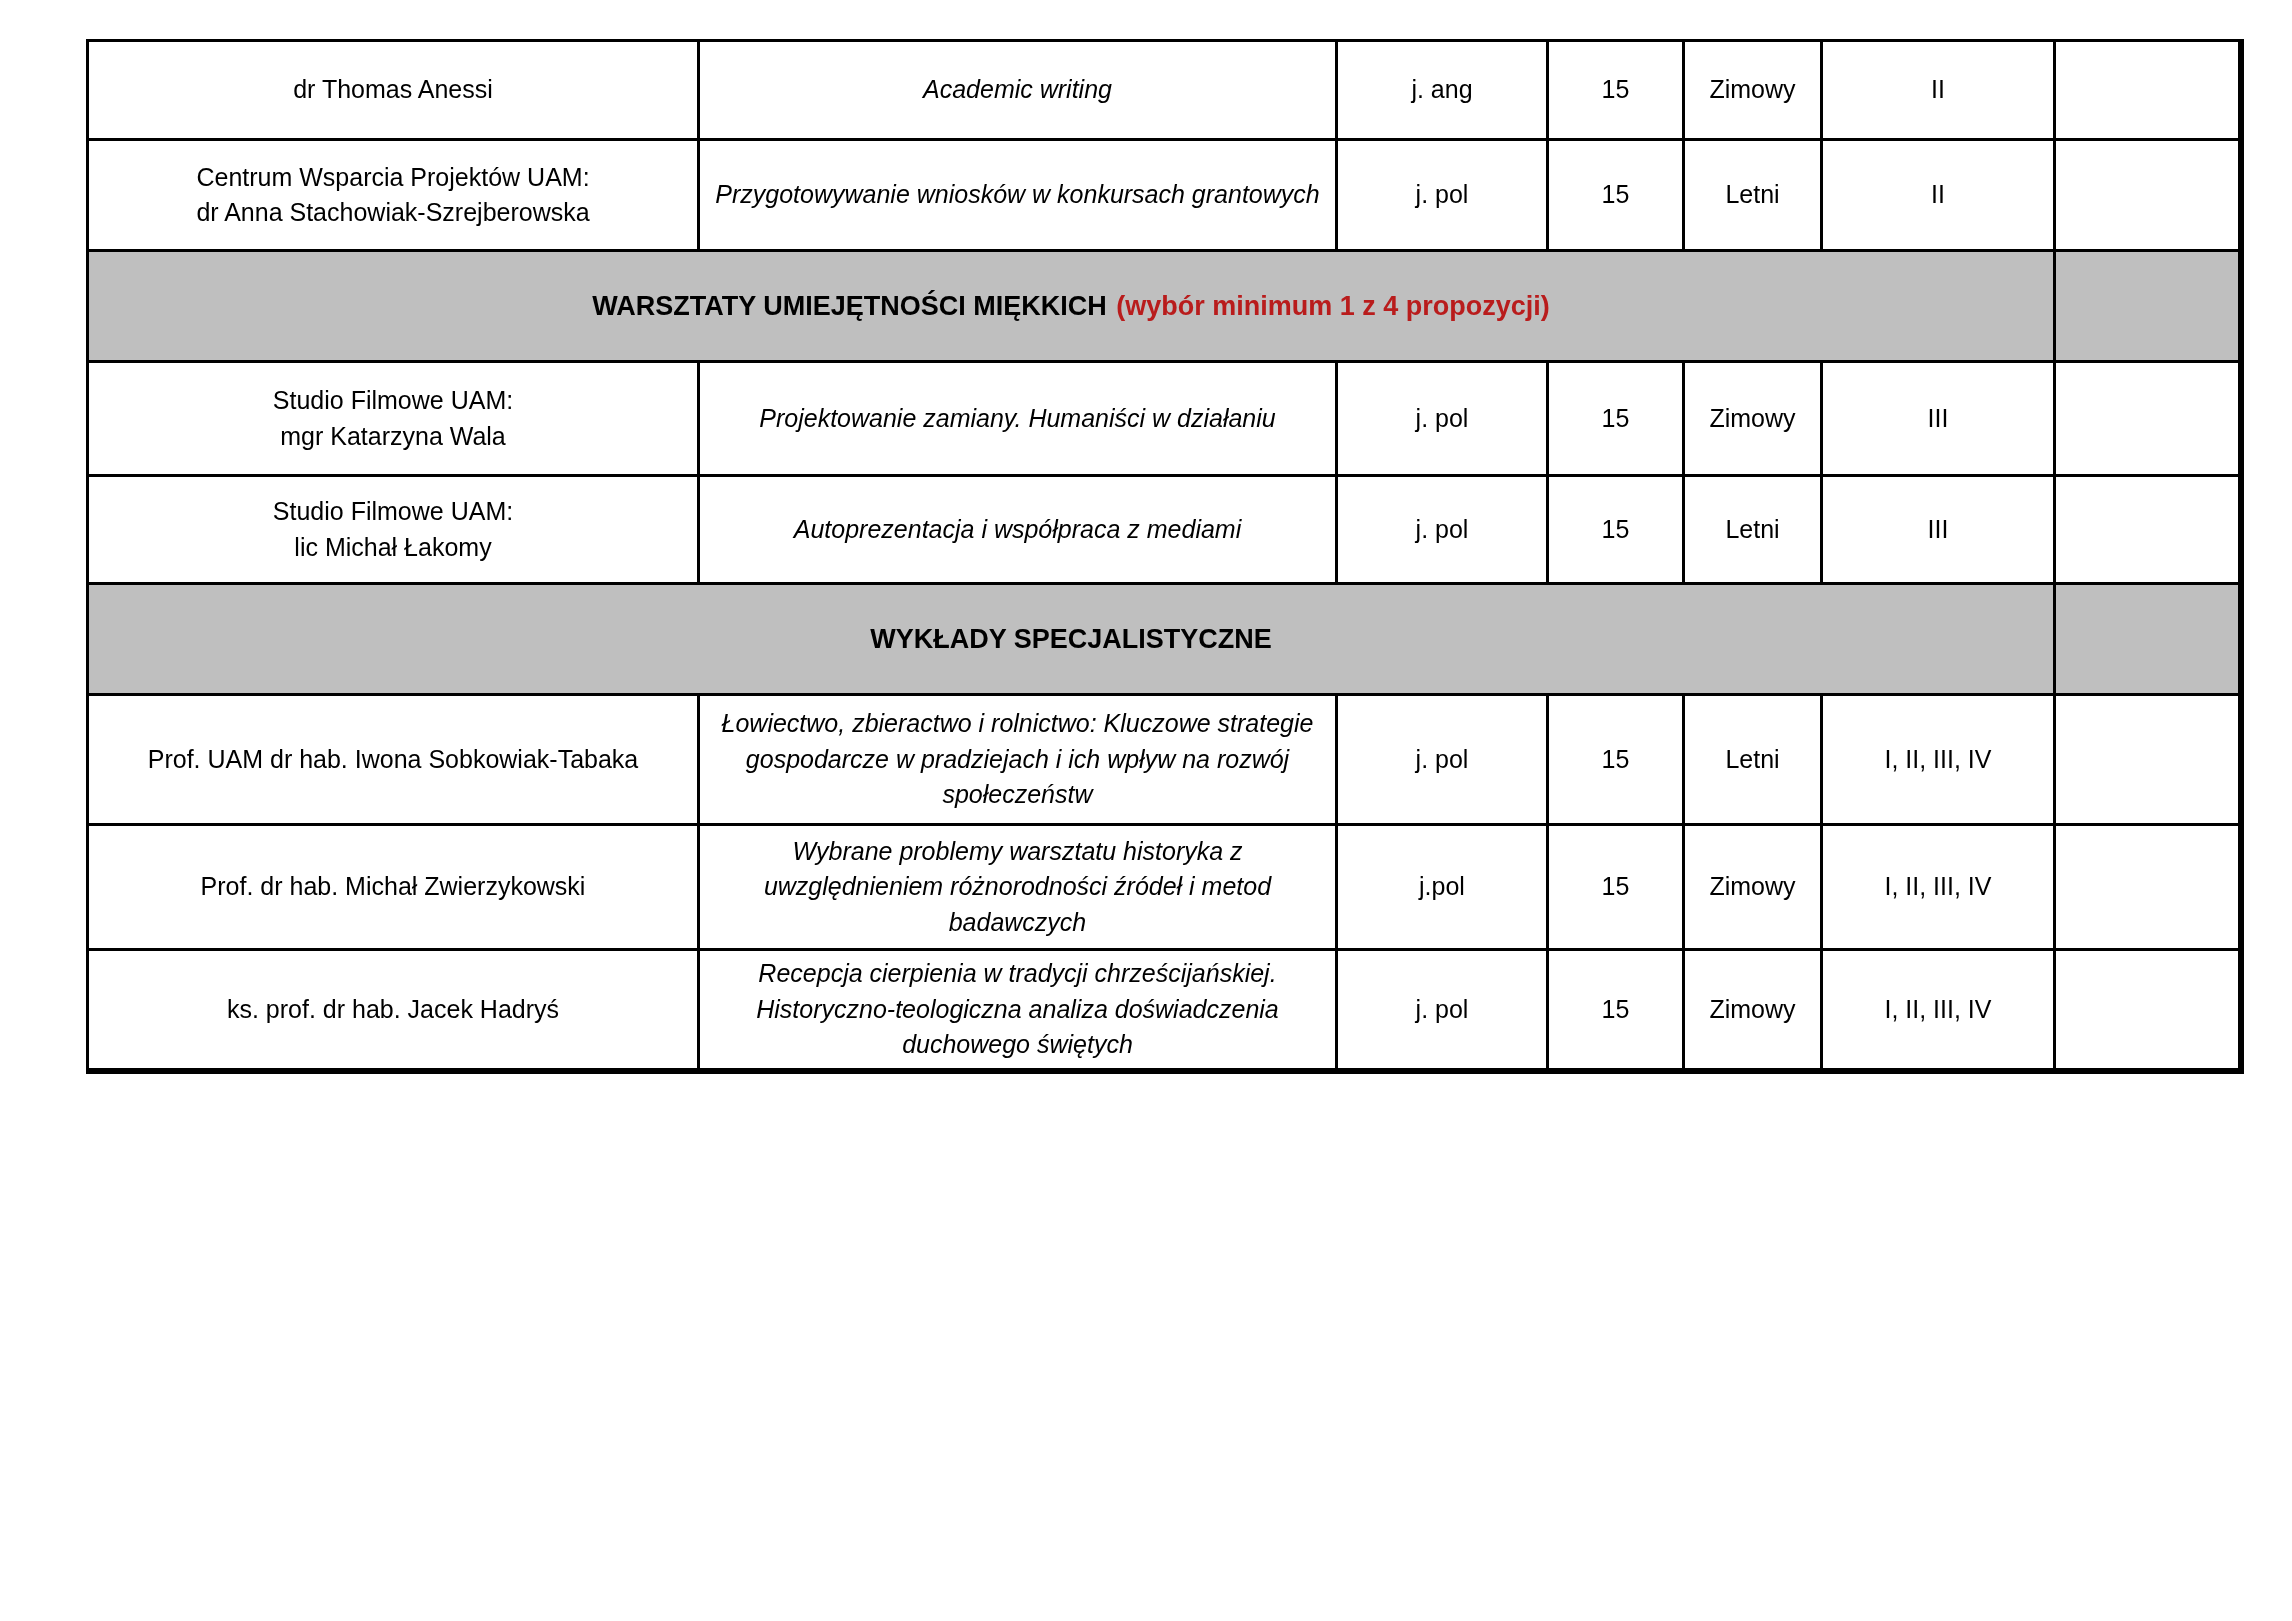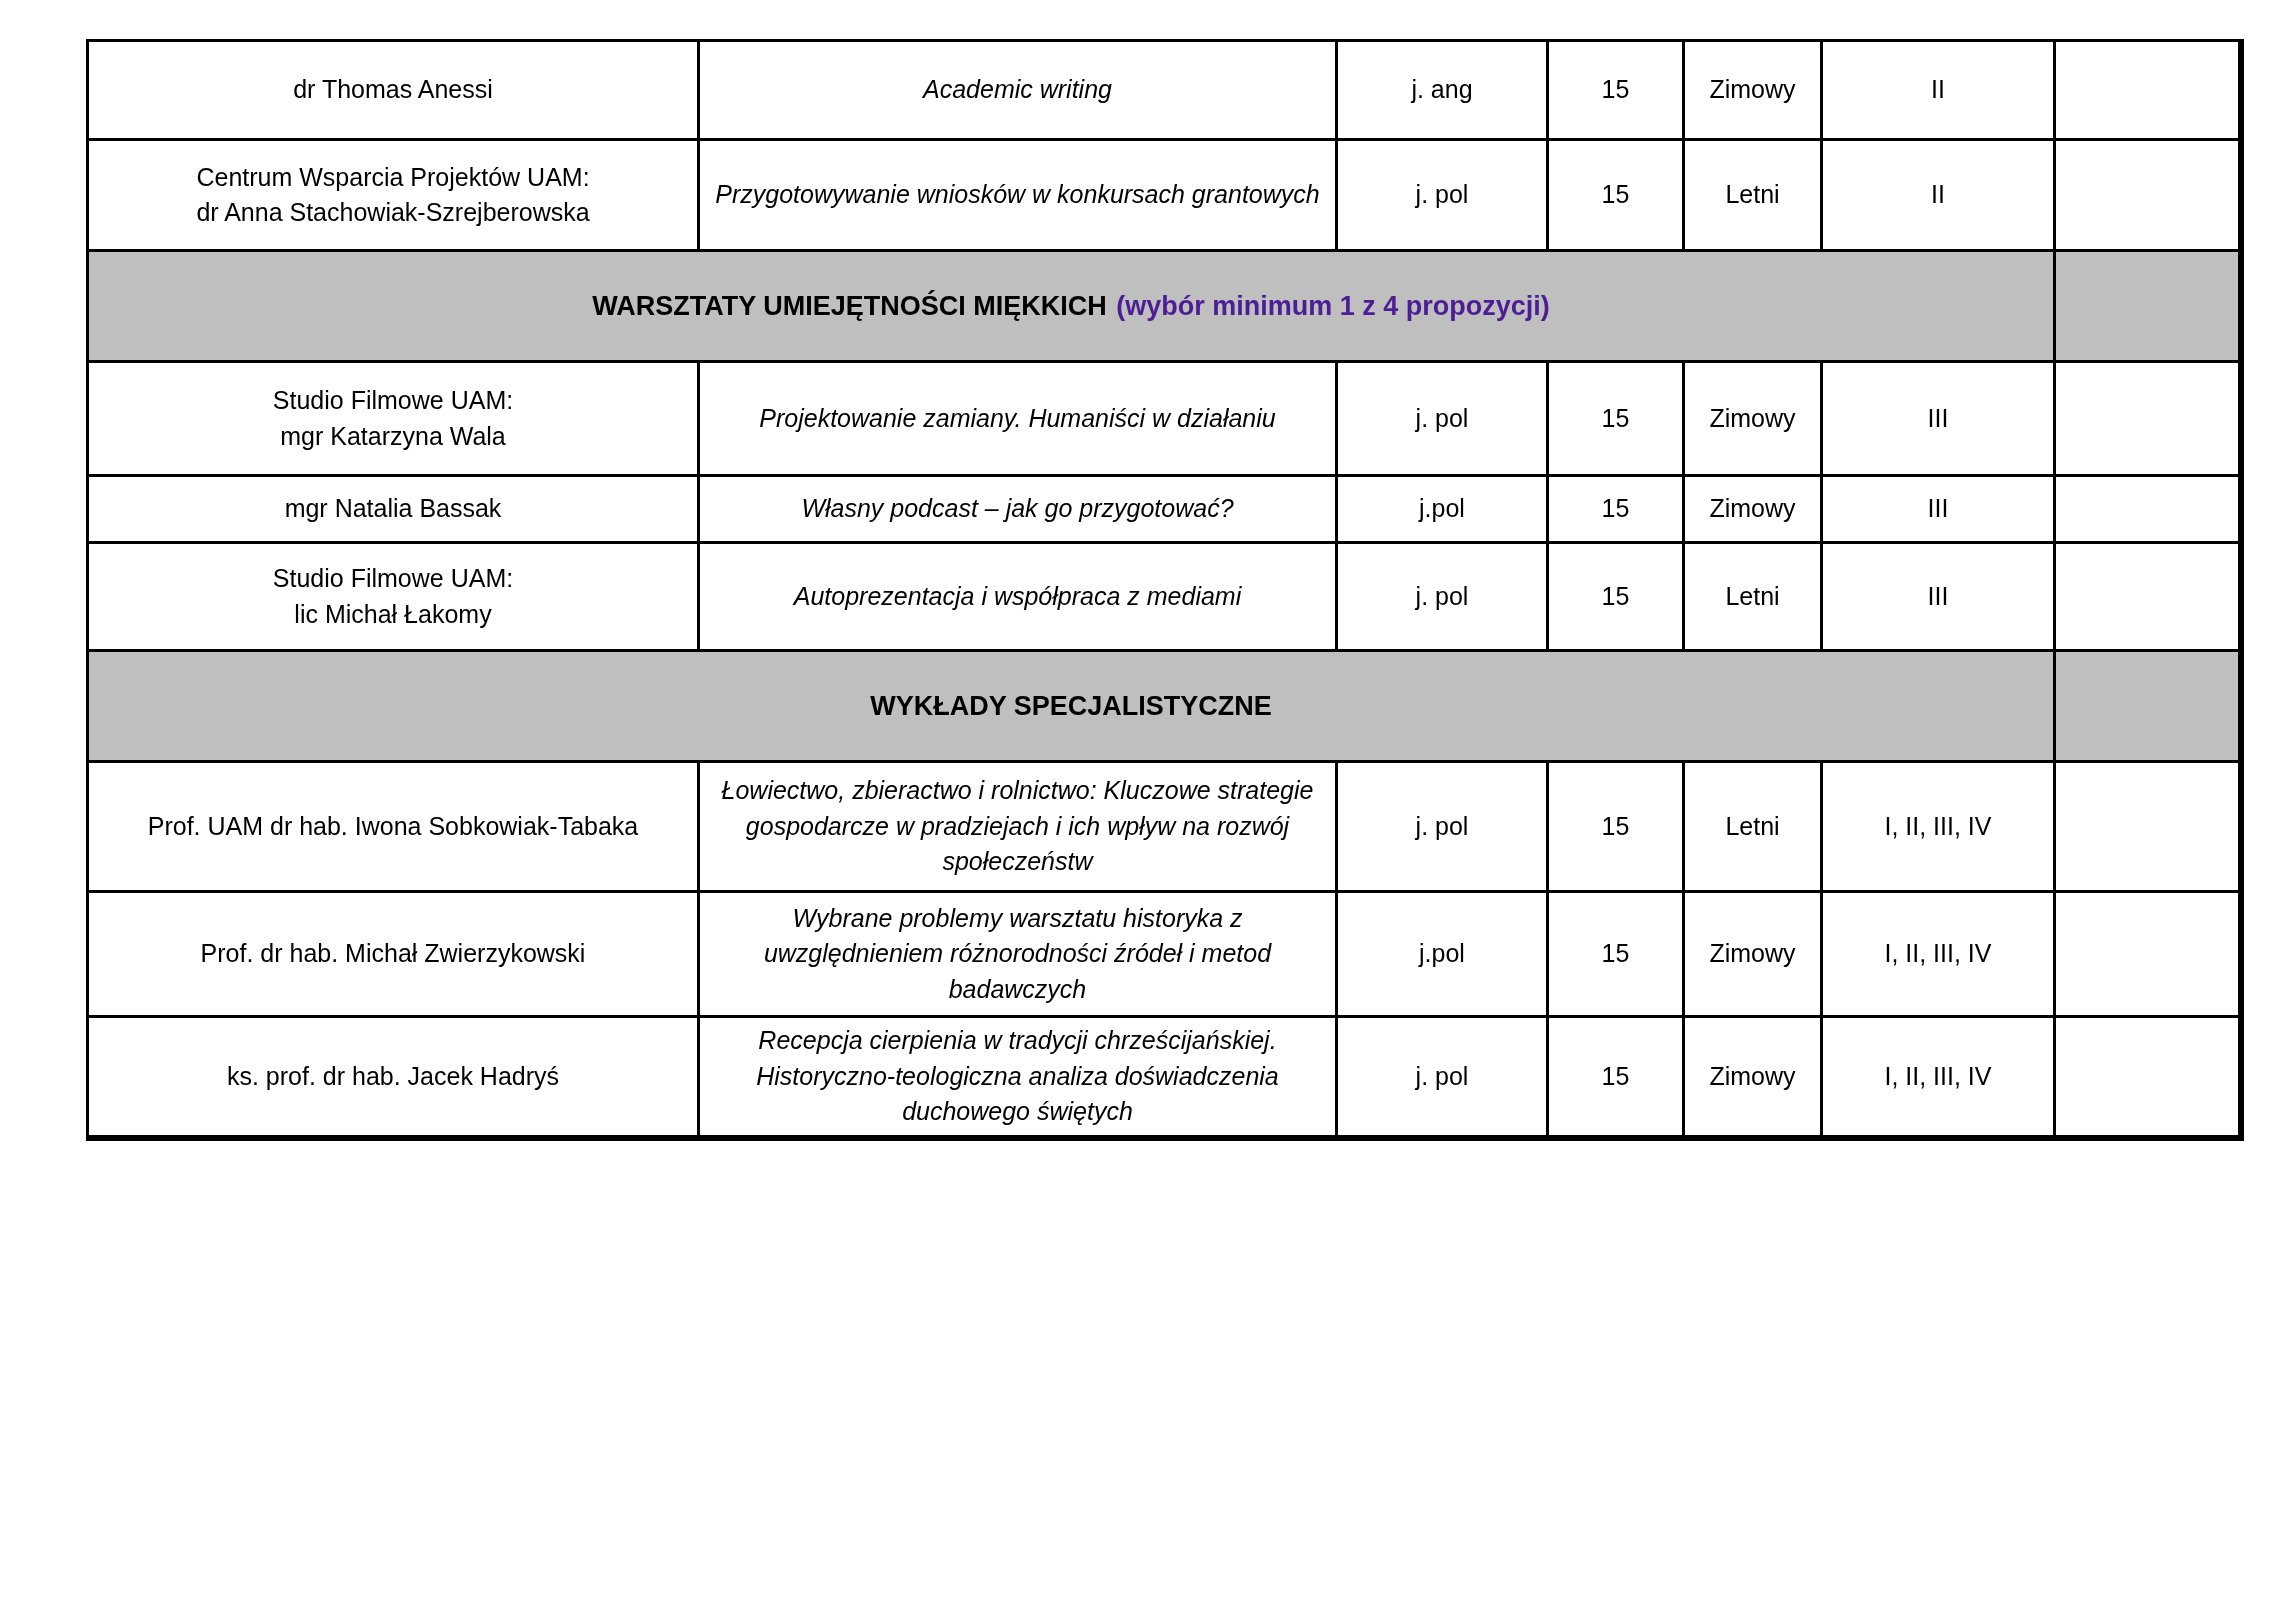--- a/index.html
+++ b/index.html
@@ -47,21 +47,21 @@
   td.course { font-style: italic; }
   .org { font-weight: normal; }
   .lecturer-lines { line-height: 1.55; }
   tr.section-row td.cell {
     background: #bfbfbf;
     font-weight: bold;
     font-size: 27px;
     font-style: normal;
   }
   .sec-note {
-    color: #4c1d95;
+    color: #b91c1c;
     margin-left: 0.35em;
   }
 </style>
 </head>
 <body>
 
 <div class="sheet">
   <table class="course-table">
     <colgroup>
       <col style="width:611px">
@@ -112,31 +112,20 @@
         <div>mgr Katarzyna Wala</div>
       </td>
       <td class="cell course">Projektowanie zamiany. Humaniści w działaniu</td>
       <td class="cell">j. pol</td>
       <td class="cell">15</td>
       <td class="cell">Zimowy</td>
       <td class="cell">III</td>
       <td class="cell"></td>
     </tr>
 
-    <tr style="height:67px">
-      <td class="cell">
-        <div>mgr Natalia Bassak</div>
-      </td>
-      <td class="cell course">Własny podcast – jak go przygotować?</td>
-      <td class="cell">j.pol</td>
-      <td class="cell">15</td>
-      <td class="cell">Zimowy</td>
-      <td class="cell">III</td>
-      <td class="cell"></td>
-    </tr>
 
 
     <tr style="height:108px">
       <td class="cell lecturer-lines">
         <div class="org">Studio Filmowe UAM:</div>
         <div>lic Michał Łakomy</div>
       </td>
       <td class="cell course">Autoprezentacja i współpraca z mediami</td>
       <td class="cell">j. pol</td>
       <td class="cell">15</td>

